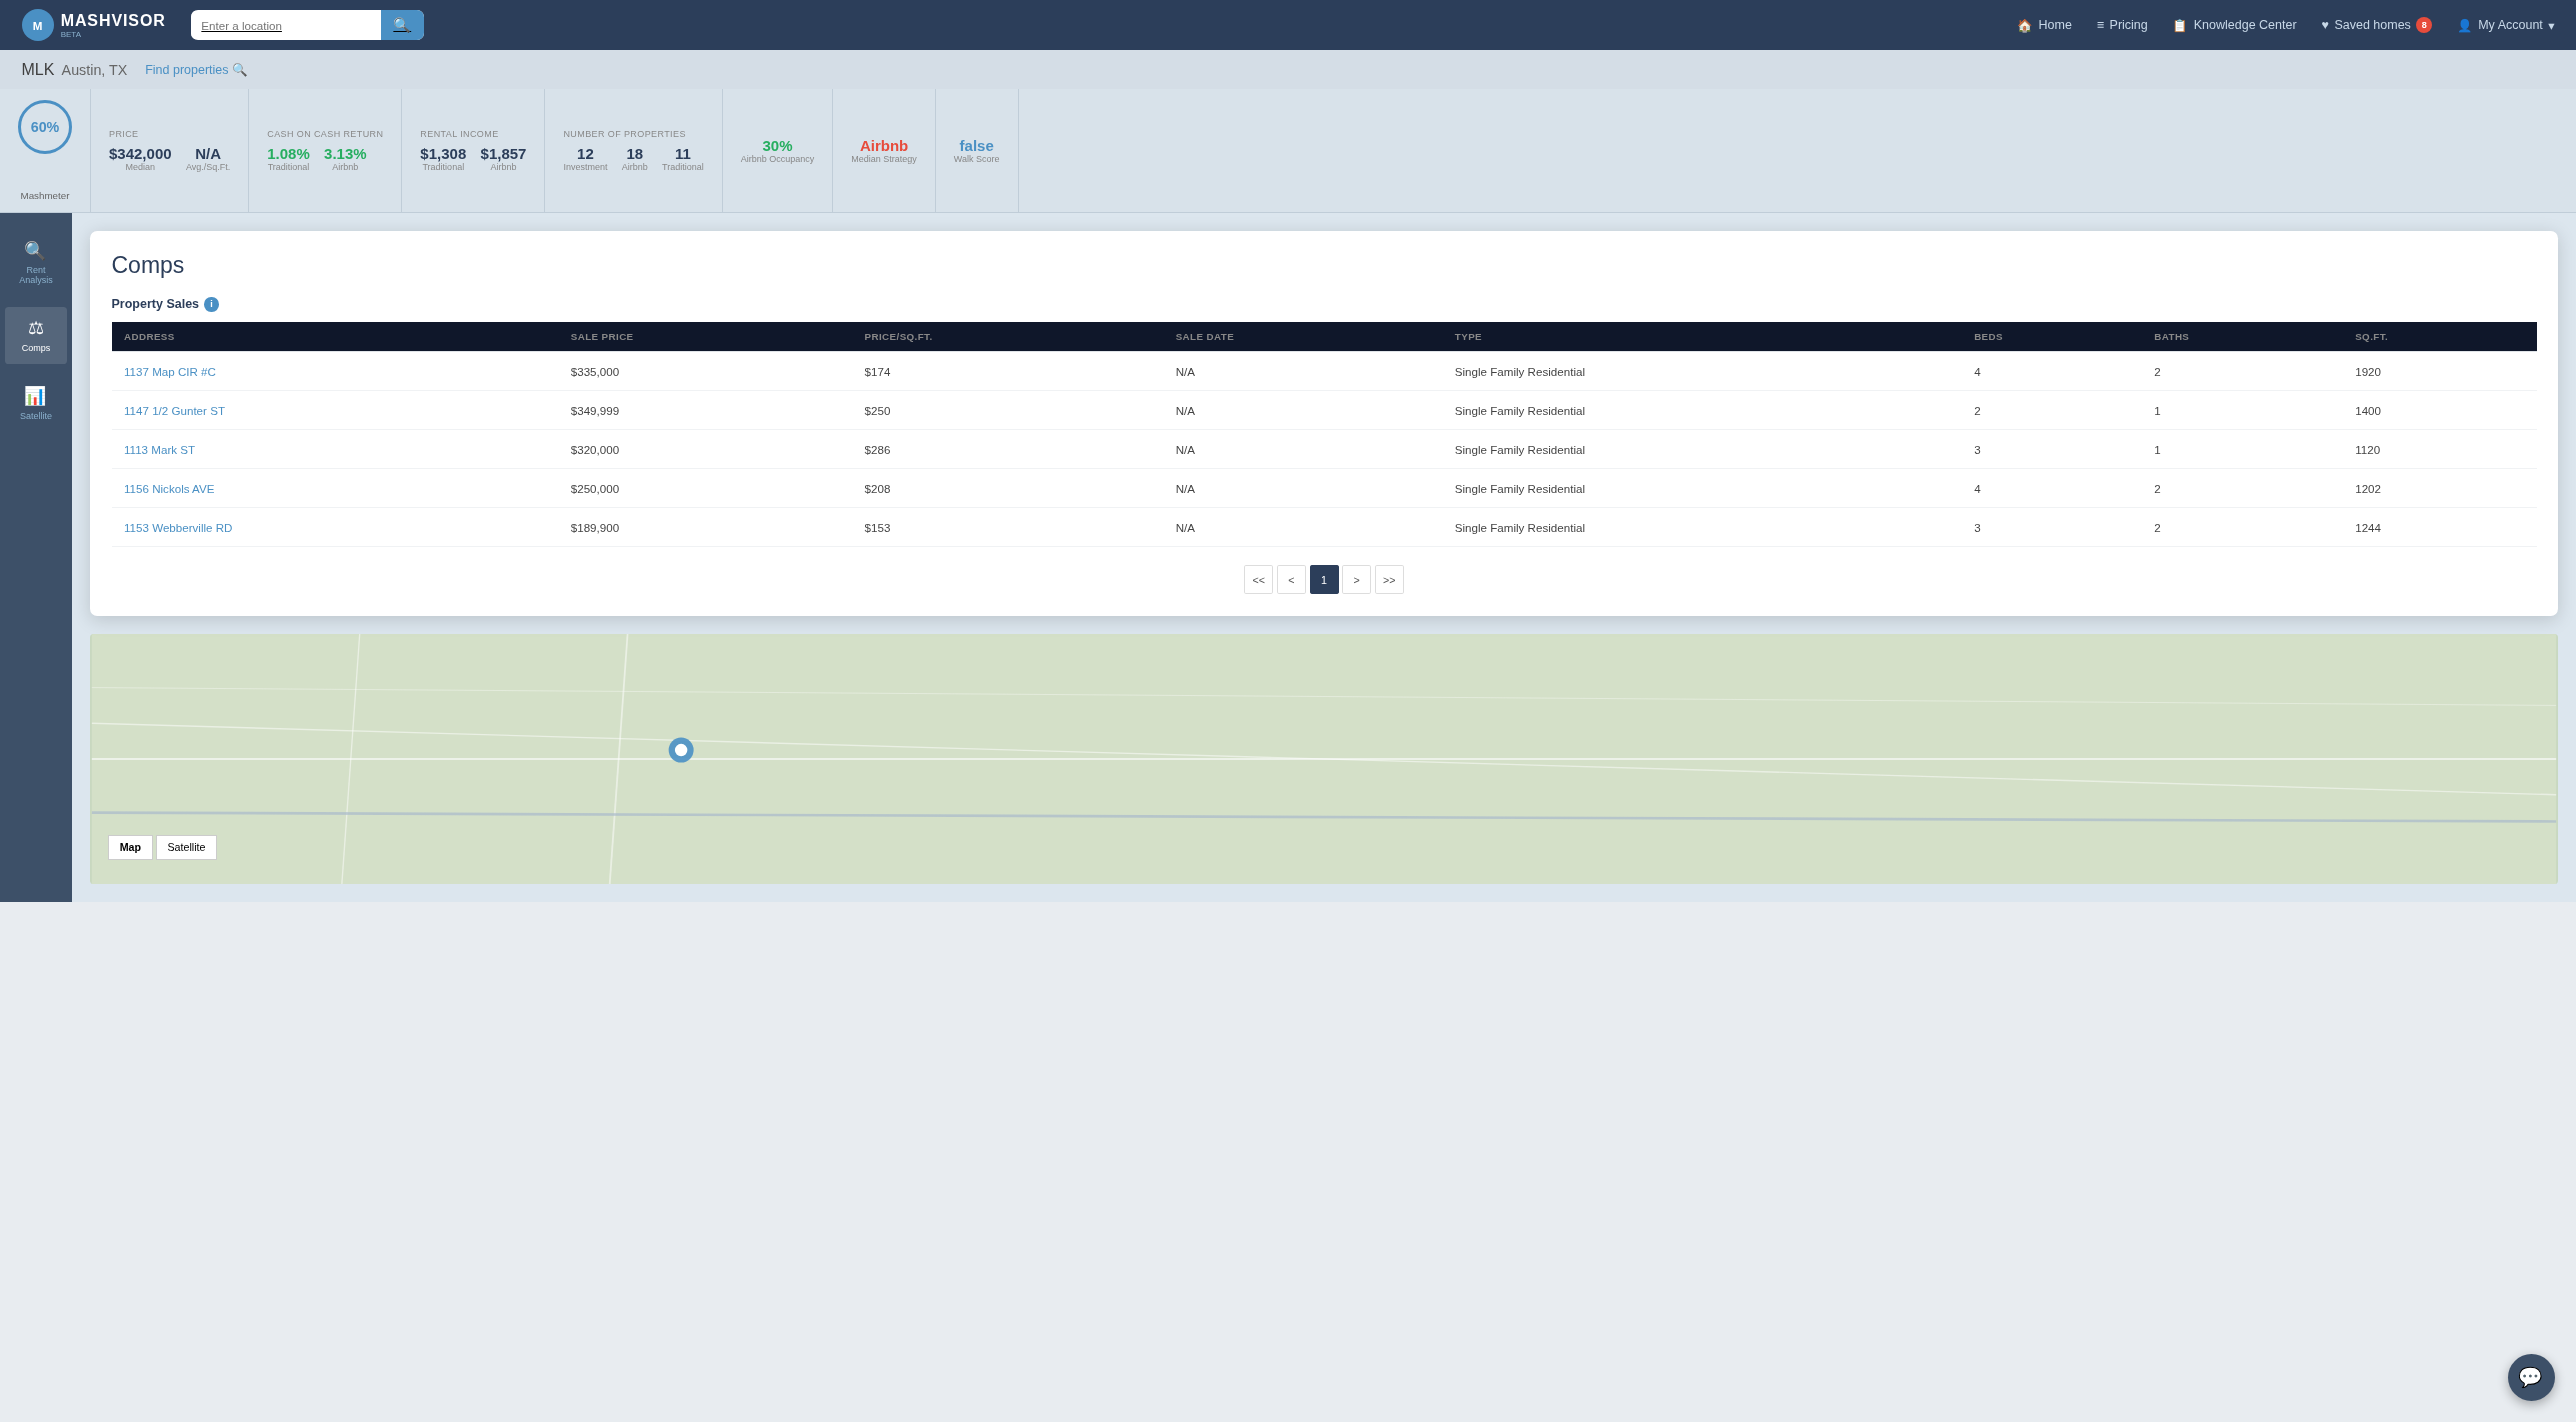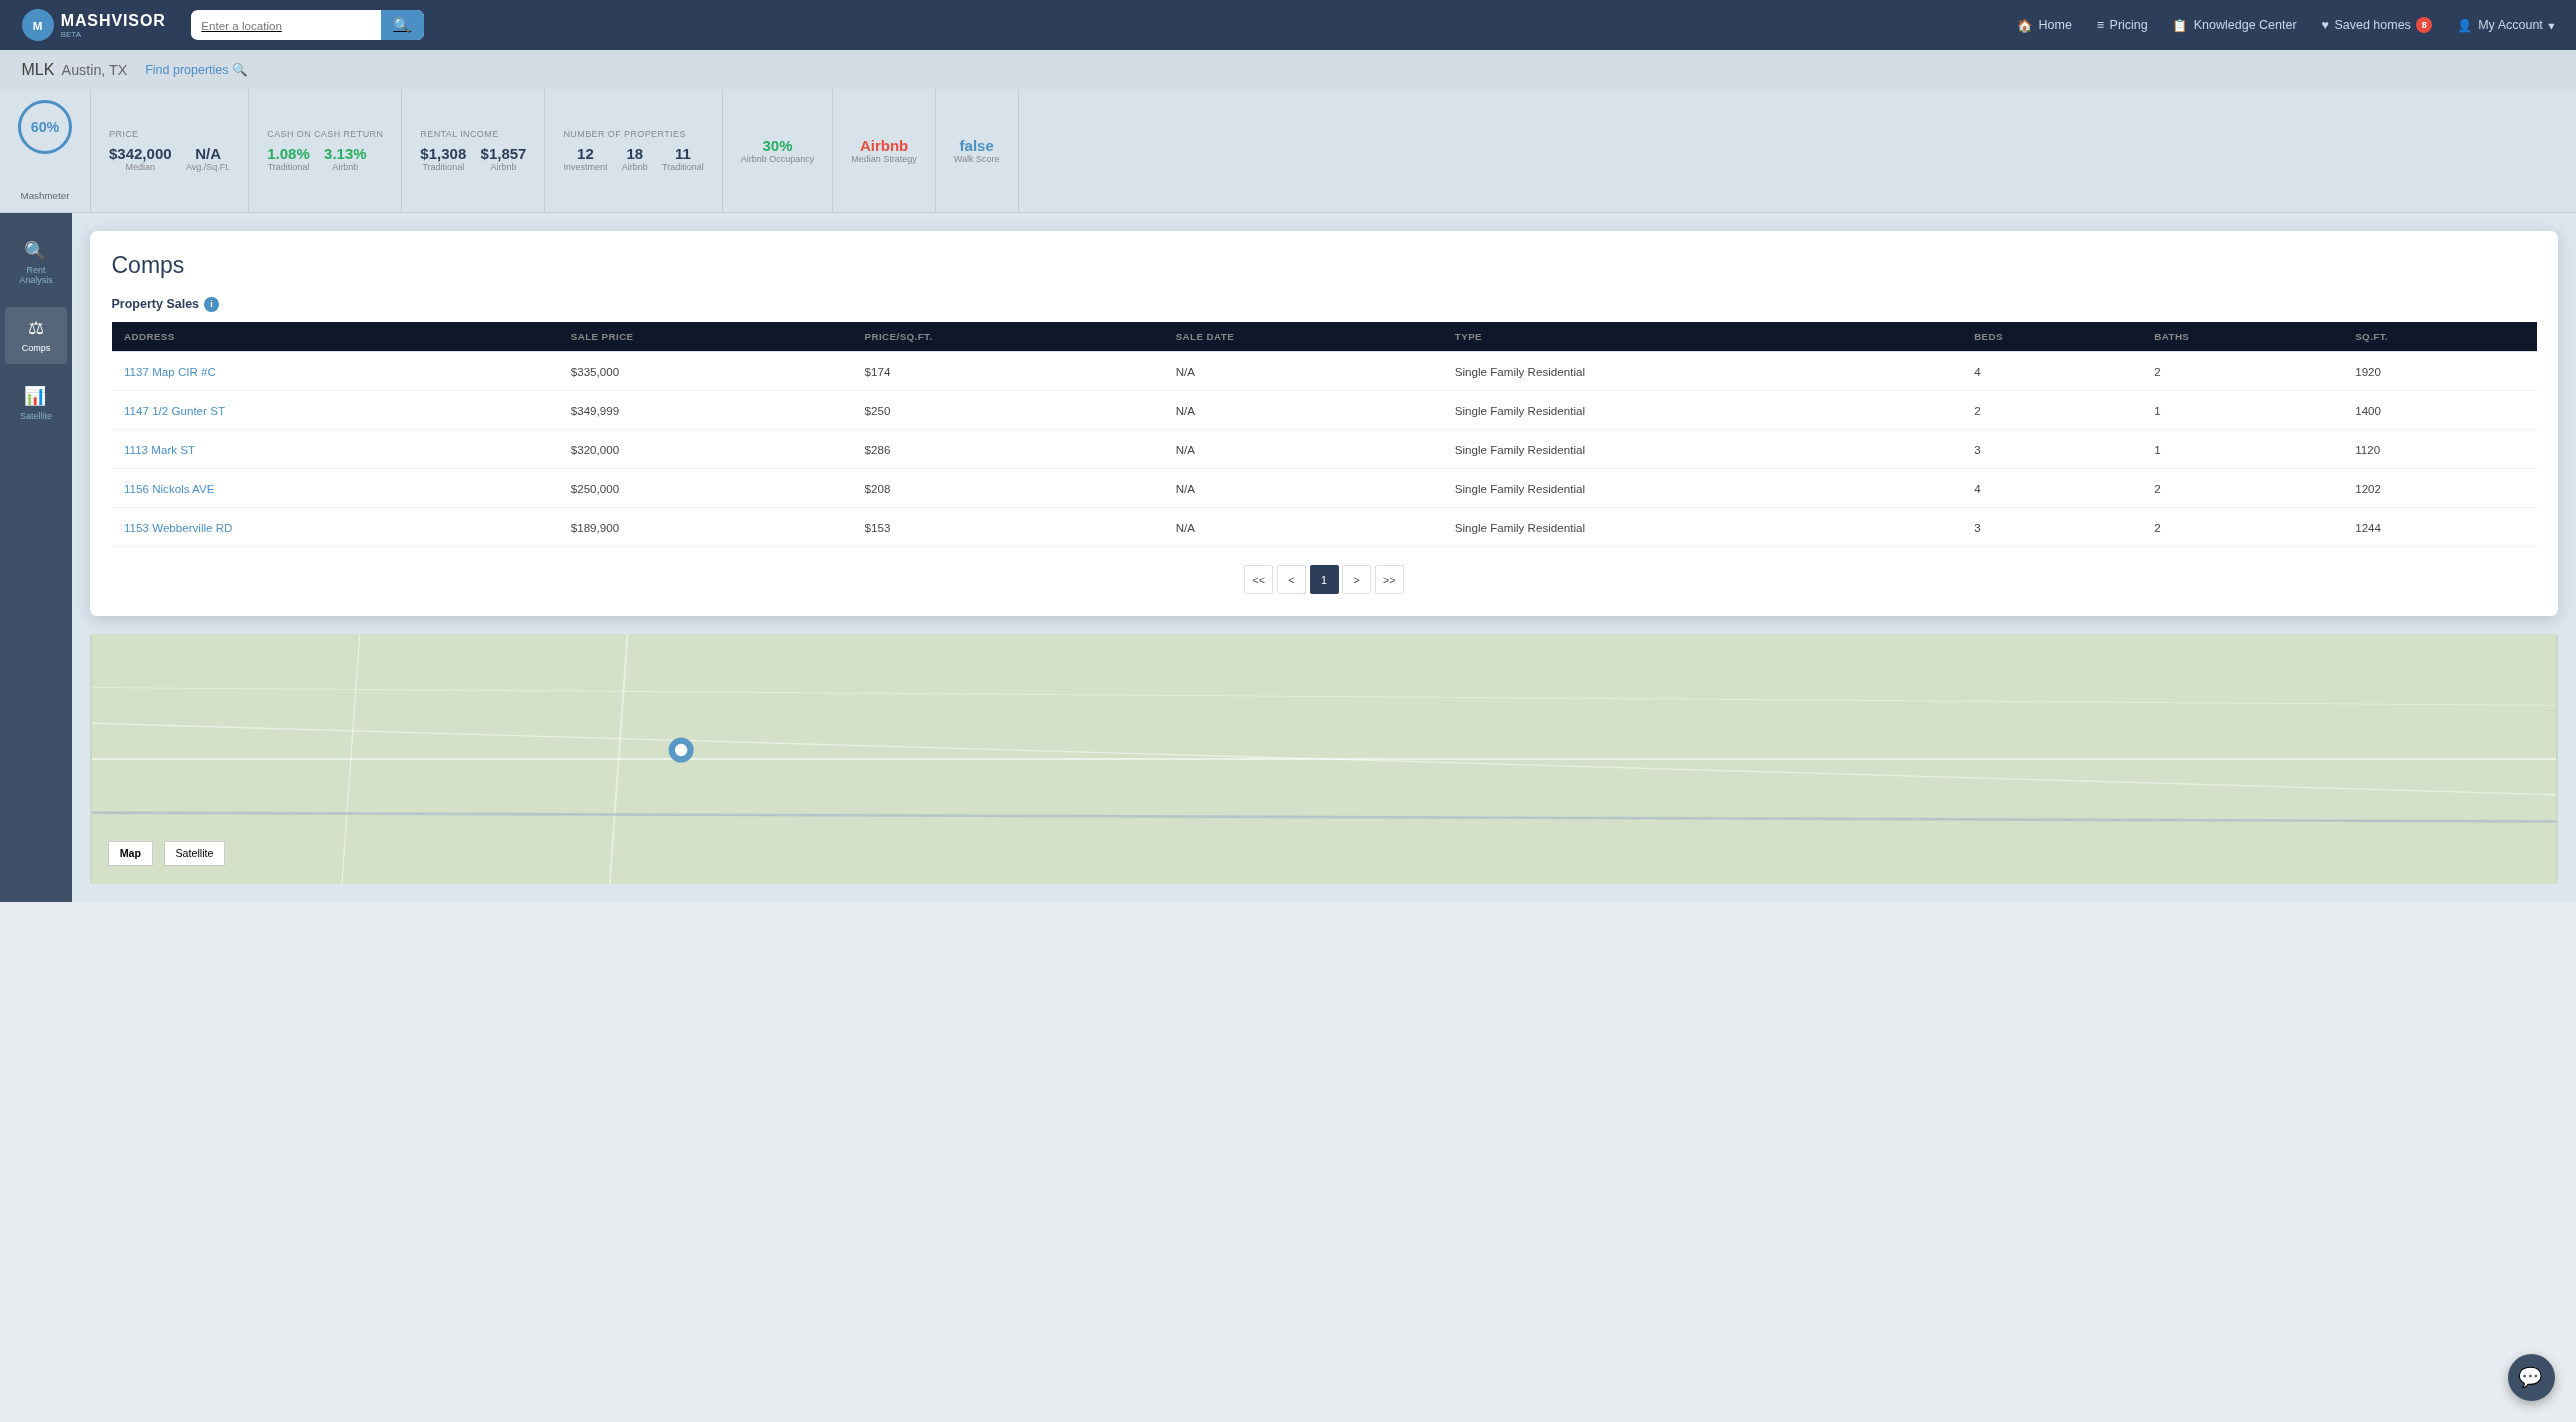--- a/index.html
+++ b/index.html
@@ -98,21 +98,21 @@
     }
     .sidebar-item.active { background: #ffffff20; color: white; }
     .sidebar-icon { font-size: 18px; }
     .sidebar-label { font-size: 9px; }
 
     
     .content-area {
       flex: 1; padding: 18px; overflow-y: auto; position: relative;
     }
     .map-overlay-buttons {
-      position: absolute; bottom: 18px; left: 18px; display: flex; gap: 11px; z-index: 2;
+      position: absolute; bottom: 24px; left: 18px; display: flex; gap: 3px; z-index: 2;
     }
     .map-btn {
       background: white; border: 0.9px solid #ccc; padding: 5.4px 10.7px; font-size: 10.7px; cursor: pointer;
     }
     .map-btn.active { font-weight: bold; }
 
     
     .comps-card {
       background: white; border-radius: 7.2px; box-shadow: 0 3.6px 18px rgba(0,0,0,0.15);
       position: relative; z-index: 10; padding: 21.5px;

